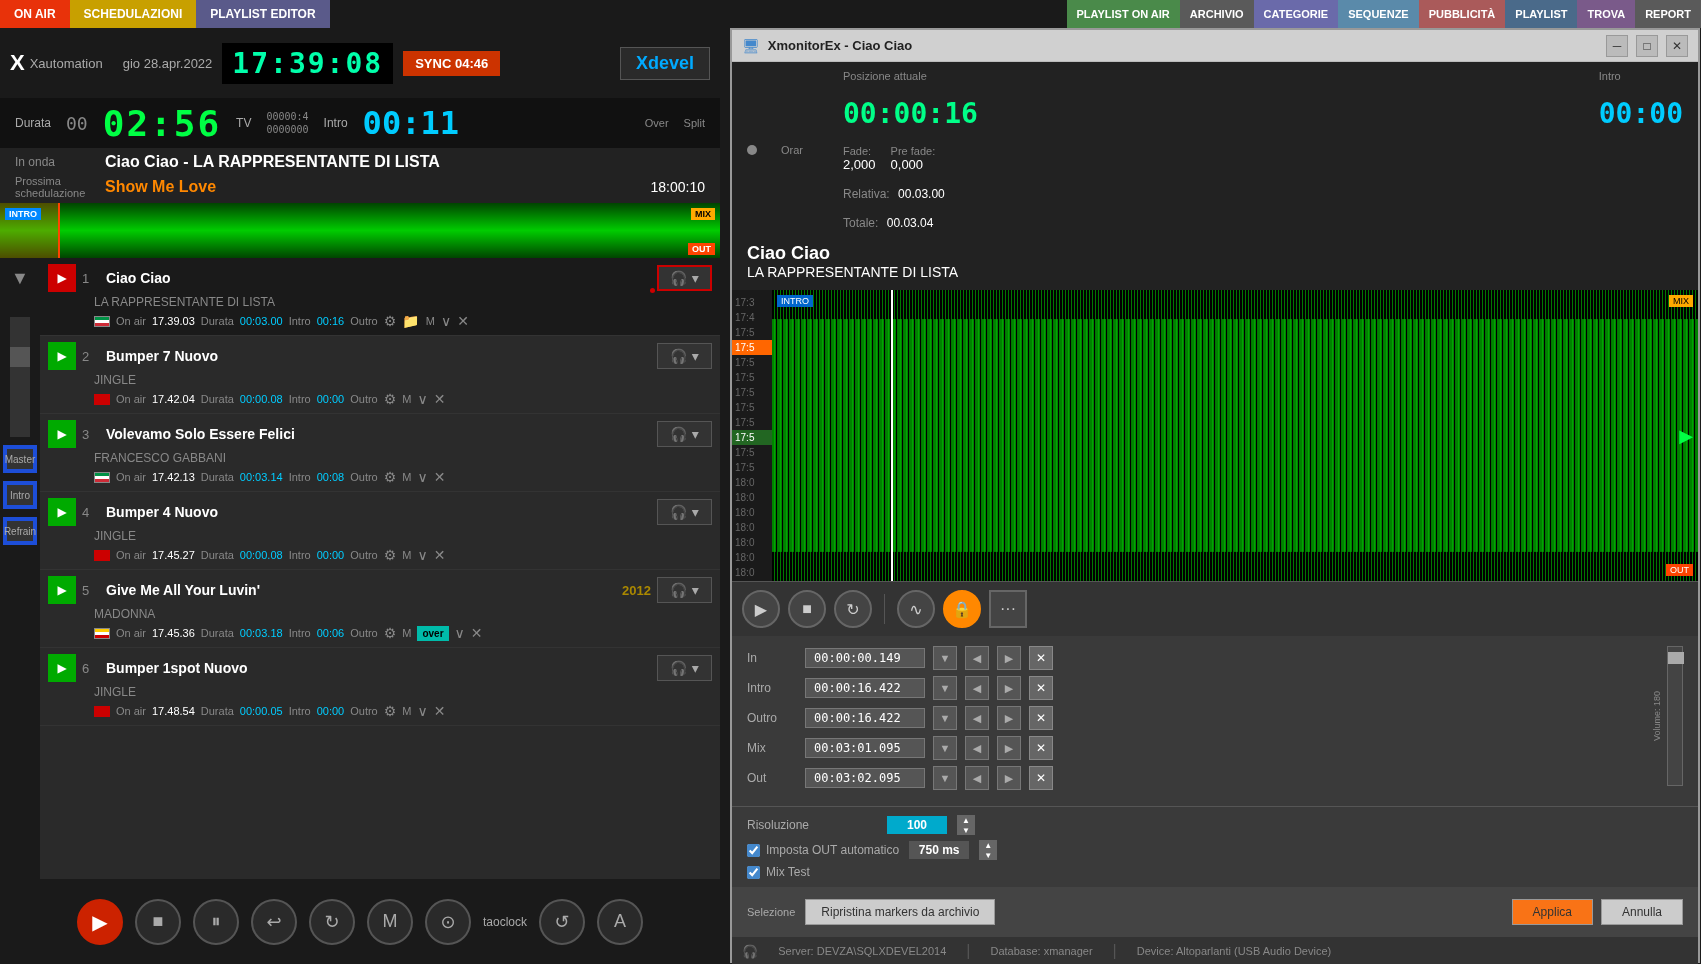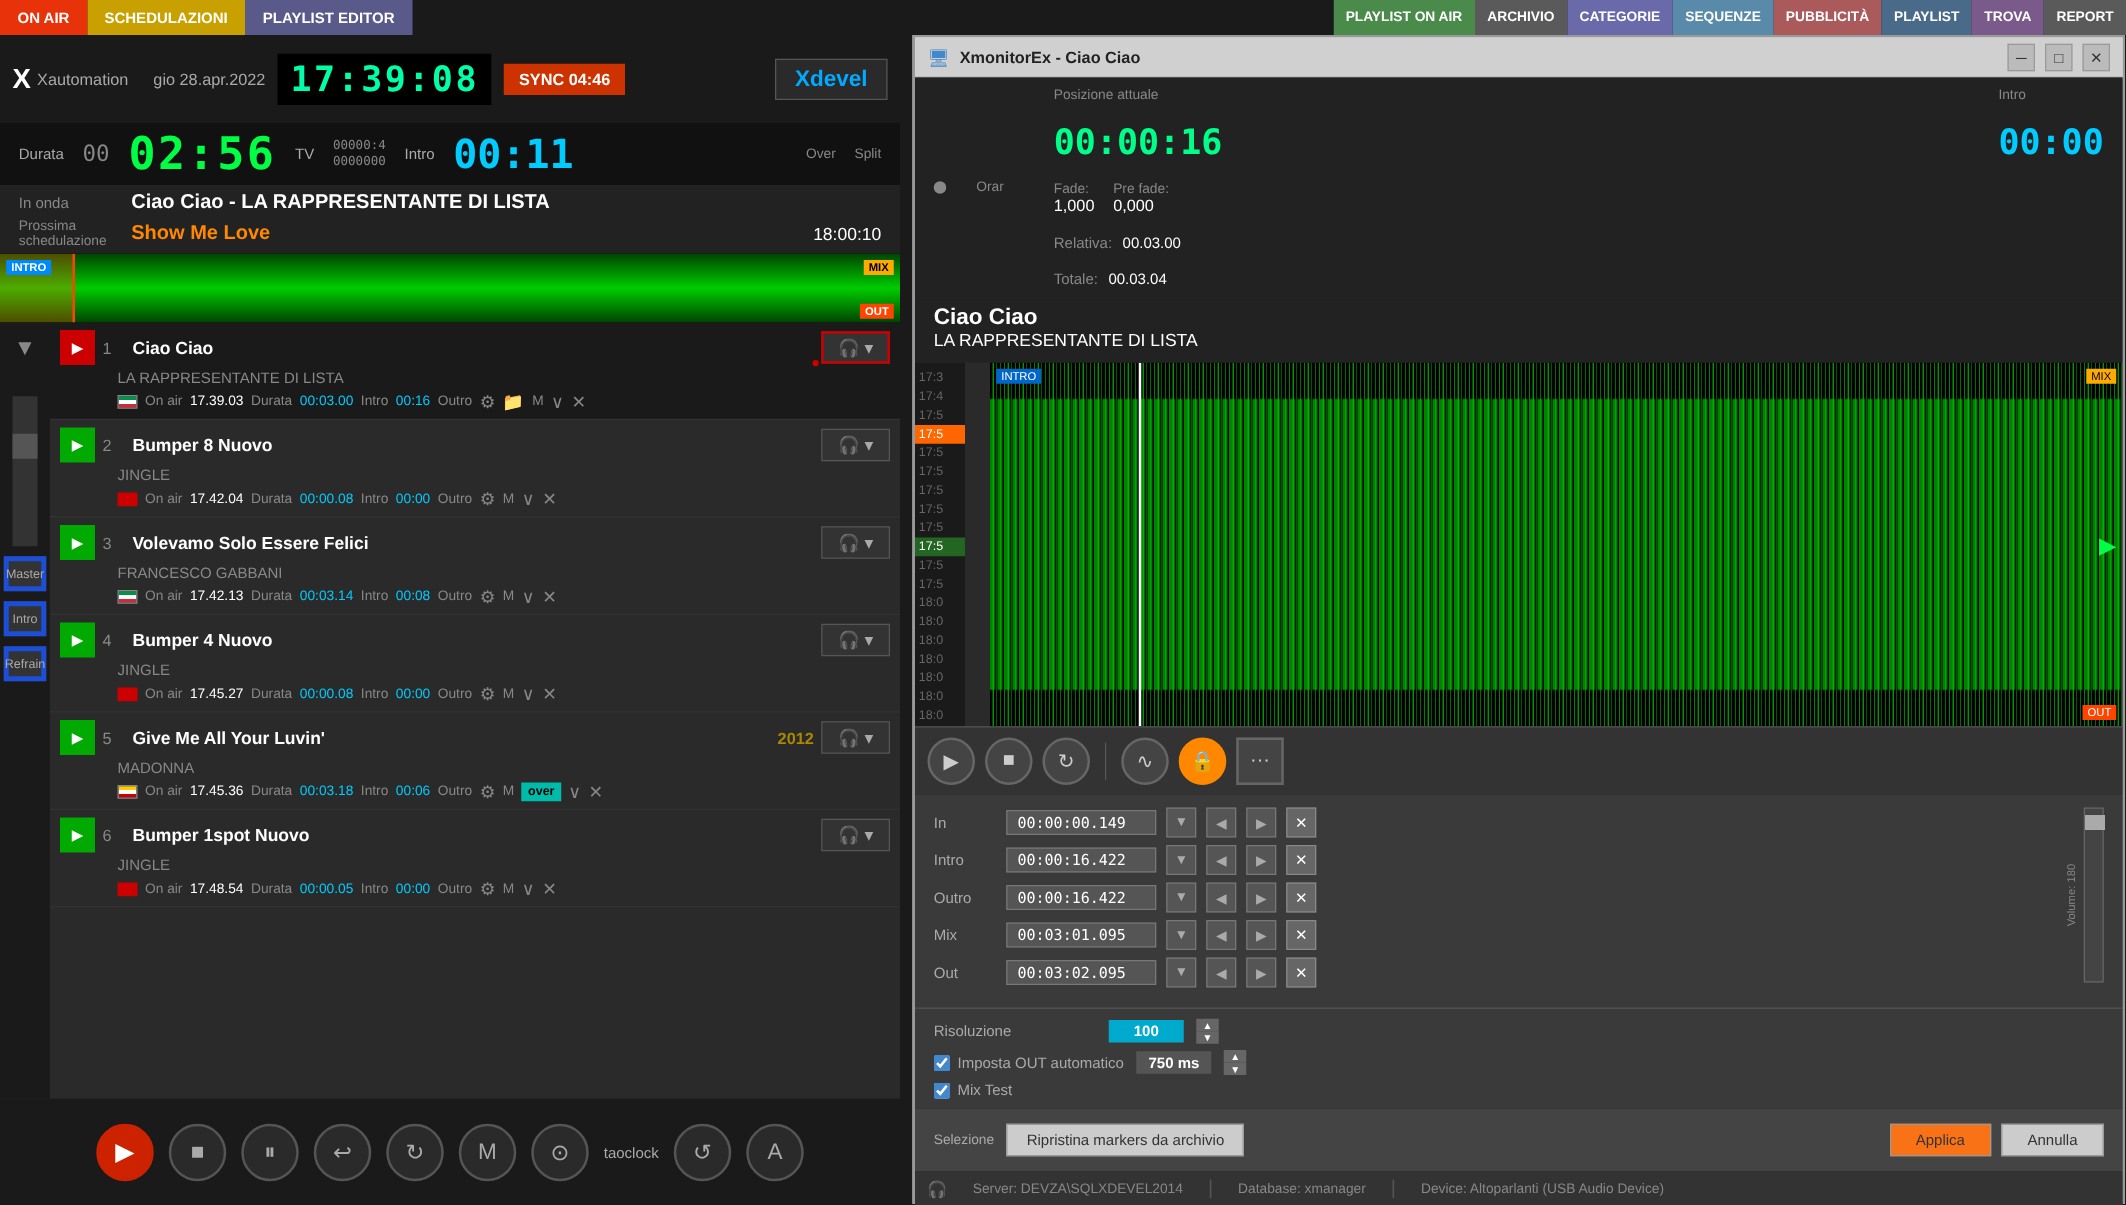--- a/index.html
+++ b/index.html
@@ -494,21 +494,20 @@
     }
     .mon-track-title { color: #fff; font-size: 18px; font-weight: bold; }
     .mon-track-artist { color: #fff; font-size: 14px; }
 
     
     .monitor-main {
       flex: 1;
       display: flex;
       position: relative;
       overflow: hidden;
-      gap: 20px;
     }
     .ora-column {
       width: 40px;
       background: #1a1a1a;
       display: flex;
       flex-direction: column;
       padding-top: 5px;
       gap: 0;
     }
     .ora-item {
@@ -858,21 +857,21 @@
           <span class="m-label">M</span>
           <span class="arrow-down">∨</span>
           <span class="x-icon">✕</span>
         </div>
       </div>
 
       <div class="track-item">
         <div class="track-top-row">
           <button class="play-btn-green">▶</button>
           <span class="track-num">2</span>
-          <span class="track-title">Bumper 8 Nuovo</span>
+          <span class="track-title">Bumper 7 Nuovo</span>
           <button class="headphone-btn">🎧 ▾</button>
         </div>
         <div class="track-artist">JINGLE</div>
         <div class="track-meta-row">
           <div class="jingle-flag"></div>
           <span class="meta-label">On air</span>
           <span class="meta-value">17.42.04</span>
           <span class="meta-label">Durata</span>
           <span class="meta-value cyan">00:00.08</span>
           <span class="meta-label">Intro</span>
@@ -1016,21 +1015,21 @@
       <div style="display:flex;align-items:center;gap:24px;margin-right:10px;">
         <div style="width:10px;height:10px;border-radius:50%;background:#888;"></div>
         <span style="color:#888;font-size:11px;">Orar</span>
       </div>
       <div class="mon-section">
         <span class="mon-label">Posizione attuale</span>
         <span class="mon-time-big">00:00:16</span>
         <div class="mon-fade-row">
           <div class="mon-fade-item">
             <span class="mon-fade-label">Fade:</span>
-            <span class="mon-fade-val">1,000</span>
+            <span class="mon-fade-val">2,000</span>
           </div>
           <div class="mon-fade-item">
             <span class="mon-fade-label">Pre fade:</span>
             <span class="mon-fade-val">0,000</span>
           </div>
         </div>
         <span class="mon-rel-row">
           <span>Relativa:</span>
           <span style="color:#fff;margin-left:5px;">00.03.00</span>
         </span>

